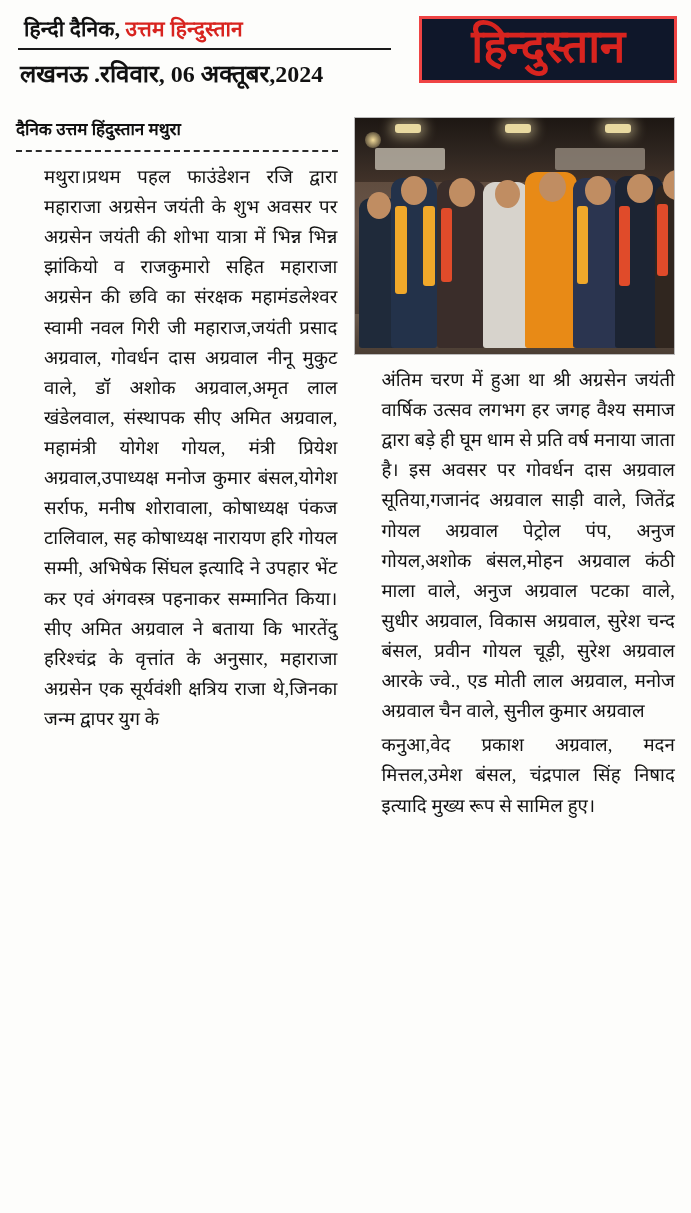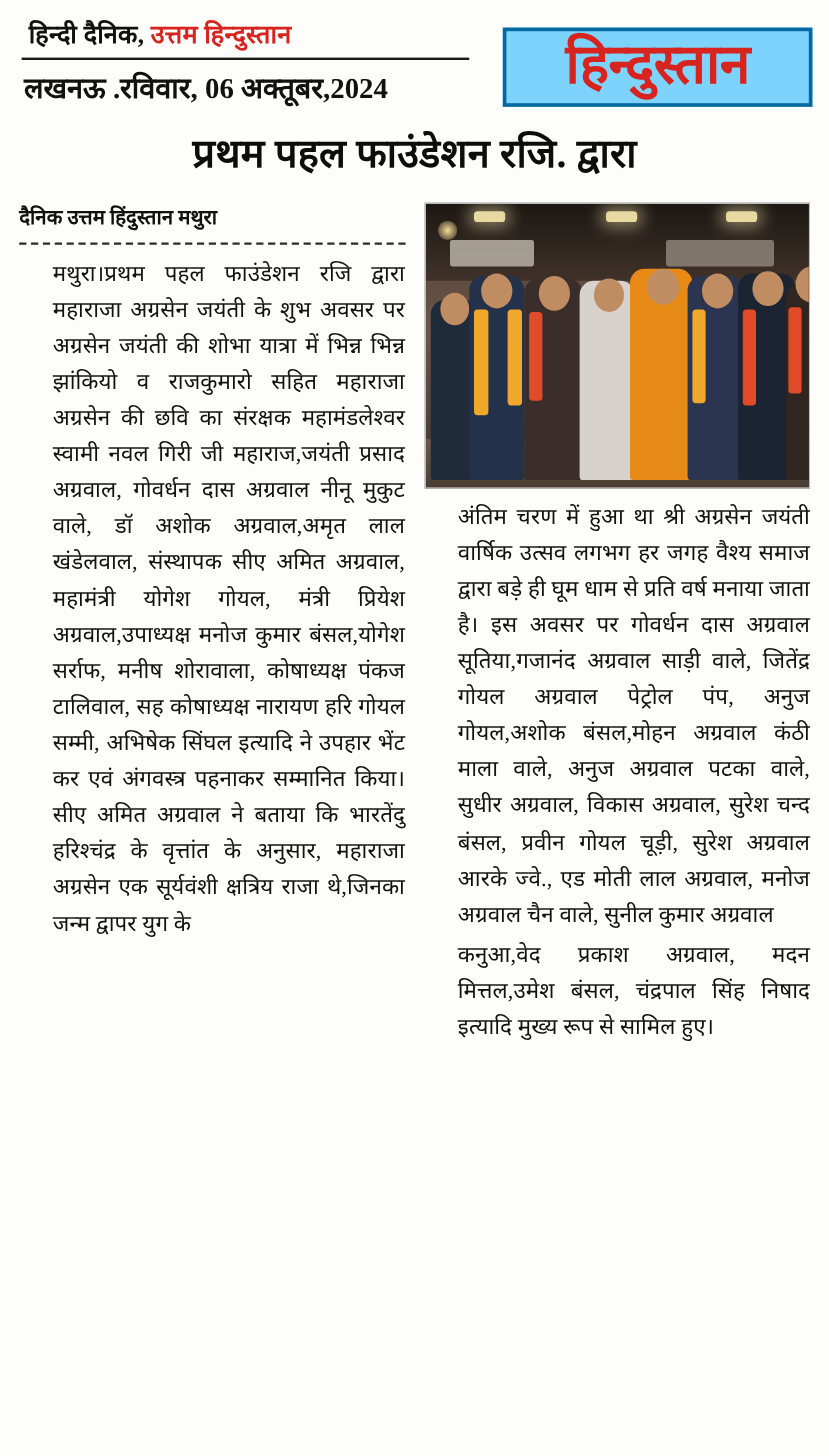--- a/index.html
+++ b/index.html
@@ -14,21 +14,21 @@
     position: relative;
     width: 691px;
     height: 1213px;
     background: #fdfdfb;
     overflow: hidden;
   }
 
   
   .masthead {
     display: flex;
-    align-items: flex-end;
+    align-items: center;
     padding: 10px 14px 0 18px;
     gap: 28px;
   }
   .masthead-left {
     flex: 1 1 auto;
     display: flex;
     flex-direction: column;
     justify-content: center;
     padding-top: 4px;
   }
@@ -51,26 +51,26 @@
   }
   .mh-line2 {
     font-family: "Liberation Serif", serif;
     font-size: 24px;
     font-weight: bold;
     white-space: nowrap;
     padding-left: 2px;
   }
   .masthead-right {
     flex: 0 0 258px;
-    border: 3px solid #0369a1;
+    border: 3px solid #ef4444;
     display: flex;
     align-items: center;
     justify-content: center;
     padding: 4px 8px 8px;
-    background: #7dd3fc;
+    background: #0f172a;
   }
   .brand {
     color: #d8241f;
     font-family: "Liberation Serif", serif;
     font-weight: bold;
     font-size: 46px;
     line-height: 1.05;
     letter-spacing: -0.5px;
     white-space: nowrap;
   }
@@ -184,21 +184,20 @@
       </div>
       <div class="mh-rule"></div>
       <div class="mh-line2">लखनऊ .रविवार, 06 अक्तूबर,2024</div>
     </div>
     <div class="masthead-right">
       <div class="brand">हिन्दुस्तान</div>
     </div>
   </div>
 
   <div class="headline">
-    <span class="l1">प्रथम पहल फाउंडेशन रजि. द्वारा</span>
   </div>
 
   <div class="body-wrap">
 
     <div class="col">
       <div class="byline">दैनिक उत्तम हिंदुस्तान मथुरा</div>
       <div class="dashed"></div>
       <p class="text">मथुरा।प्रथम पहल फाउंडेशन रजि द्वारा महाराजा अग्रसेन जयंती के शुभ अवसर पर अग्रसेन जयंती की शोभा यात्रा में भिन्न भिन्न झांकियो व राजकुमारो सहित महाराजा अग्रसेन की छवि का संरक्षक महामंडलेश्वर स्वामी नवल गिरी जी महाराज,जयंती प्रसाद अग्रवाल, गोवर्धन दास अग्रवाल नीनू मुकुट वाले, डॉ अशोक अग्रवाल,अमृत लाल खंडेलवाल, संस्थापक सीए अमित अग्रवाल, महामंत्री योगेश गोयल, मंत्री प्रियेश अग्रवाल,उपाध्यक्ष मनोज कुमार बंसल,योगेश सर्राफ, मनीष शोरावाला, कोषाध्यक्ष पंकज टालिवाल, सह कोषाध्यक्ष नारायण हरि गोयल सम्मी, अभिषेक सिंघल इत्यादि ने उपहार भेंट कर एवं अंगवस्त्र पहनाकर सम्मानित किया। सीए अमित अग्रवाल ने बताया कि भारतेंदु हरिश्चंद्र के वृत्तांत के अनुसार, महाराजा अग्रसेन एक सूर्यवंशी क्षत्रिय राजा थे,जिनका जन्म द्वापर युग के</p>
     </div>
 

